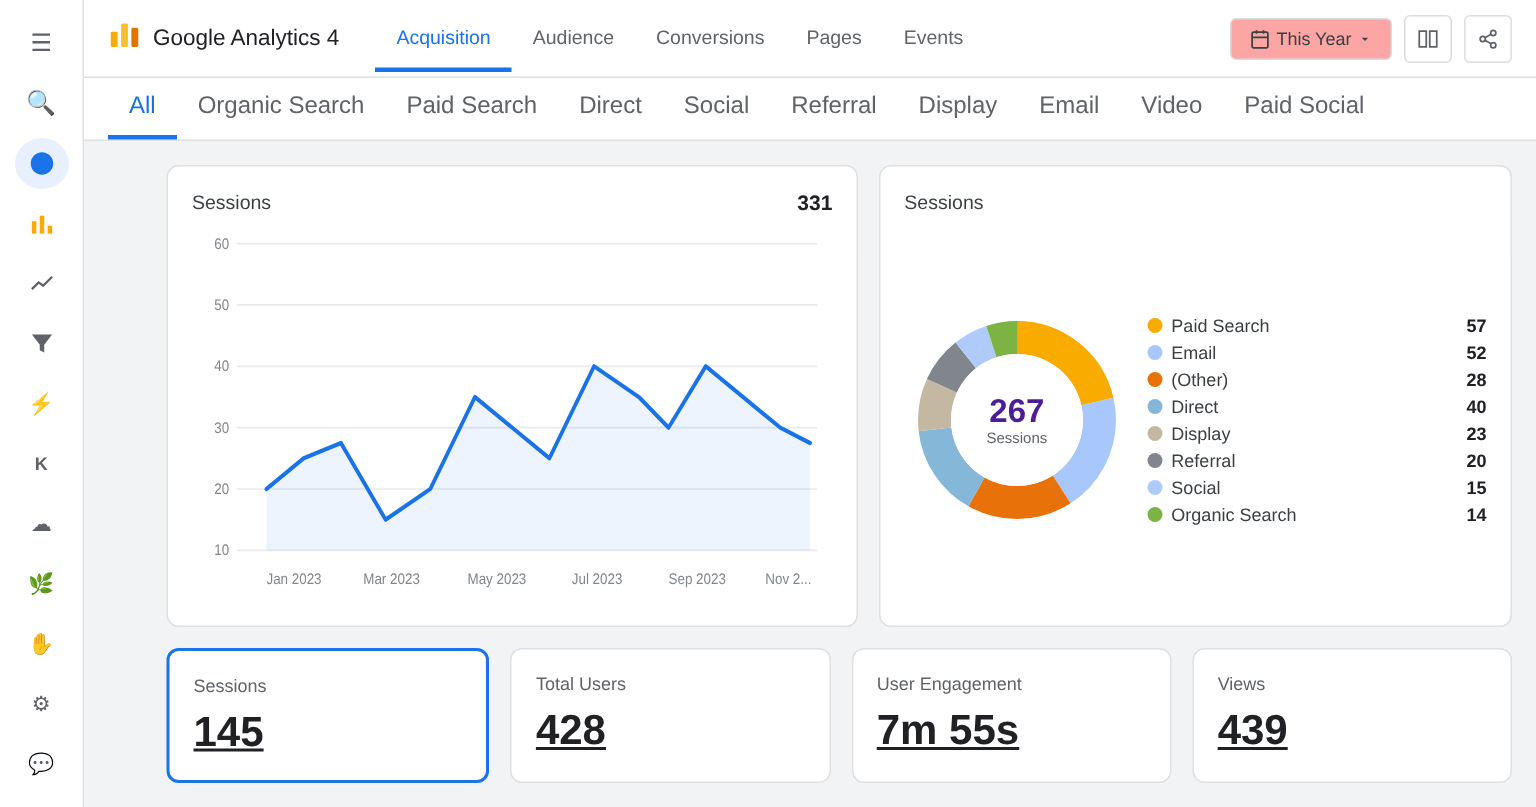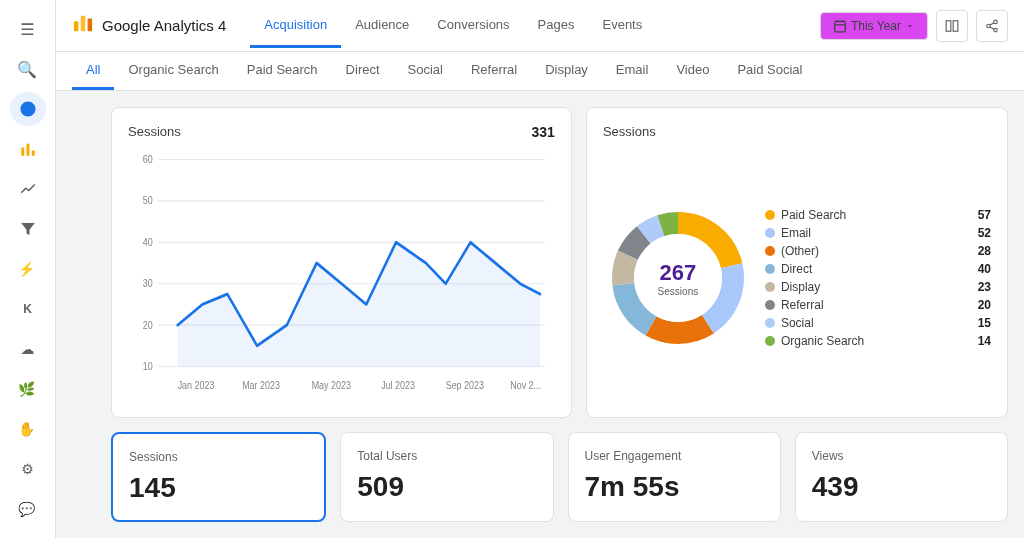--- a/index.html
+++ b/index.html
@@ -17,26 +17,26 @@
 
     
     .top-nav { background: #fff; border-bottom: 1px solid #e0e0e0; padding: 0 16px; display: flex; align-items: center; height: 52px; gap: 0; }
     .brand { display: flex; align-items: center; gap: 8px; margin-right: 24px; }
     .brand-icon { color: #e37400; font-size: 20px; }
     .brand-name { font-size: 15px; font-weight: 500; color: #202124; }
     .nav-items { display: flex; align-items: center; flex: 1; }
     .nav-item { padding: 0 14px; height: 44px; display: flex; align-items: center; font-size: 13px; color: #5f6368; cursor: pointer; border-bottom: 3px solid transparent; }
     .nav-item.active { color: #1a73e8; border-bottom: 3px solid #1a73e8; font-weight: 500; }
     .nav-right { display: flex; align-items: center; gap: 8px; margin-left: auto; }
-    .btn-year { display: flex; align-items: center; gap: 4px; padding: 6px 12px; border: 1px solid #dadce0; border-radius: 4px; font-size: 12px; color: #3c4043; cursor: pointer; background: #d946ef; }
+    .btn-year { display: flex; align-items: center; gap: 4px; padding: 6px 12px; border: 1px solid #dadce0; border-radius: 4px; font-size: 12px; color: #3c4043; cursor: pointer; background: #fca5a5; }
     .btn-icon { width: 32px; height: 32px; border: 1px solid #dadce0; border-radius: 4px; display: flex; align-items: center; justify-content: center; cursor: pointer; background: #fff; color: #5f6368; }
 
     
     .sub-nav { background: #fff; padding: 0 16px; display: flex; align-items: center; border-bottom: 1px solid #e0e0e0; }
-    .sub-tab { padding: 10px 14px; font-size: 13px; color: #5f6368; cursor: pointer; border-bottom: 3px solid transparent; white-space: nowrap; }
+    .sub-tab { padding: 10px 14px; font-size: 16px; color: #5f6368; cursor: pointer; border-bottom: 3px solid transparent; white-space: nowrap; }
     .sub-tab.active { color: #1a73e8; border-bottom: 3px solid #1a73e8; font-weight: 500; }
 
     
     .content { flex: 1; padding: 16px; overflow-y: auto; display: flex; flex-direction: column; gap: 14px; margin-left: 39px; }
 
     
     .cards-top { display: flex; gap: 14px; flex: 1; min-height: 0; }
 
     
     .card { background: #fff; border-radius: 8px; border: 1px solid #e0e0e0; padding: 16px; }
@@ -60,21 +60,21 @@
     .legend-item { display: flex; align-items: center; gap: 6px; font-size: 12px; }
     .legend-dot { width: 10px; height: 10px; border-radius: 50%; flex-shrink: 0; }
     .legend-name { flex: 1; color: #3c4043; }
     .legend-val { font-weight: 600; color: #202124; min-width: 20px; text-align: right; }
 
     
     .cards-bottom { display: flex; gap: 14px; }
     .card-metric { flex: 1; padding: 16px; }
     .card-metric.highlighted { border: 2px solid #1a73e8; }
     .metric-title { font-size: 12px; color: #5f6368; margin-bottom: 8px; }
-    .metric-value { font-size: 28px; font-weight: 700; color: #202124; }
+    .metric-value { font-size: 28px; font-weight: 700; color: #202124; text-decoration: underline; }
   </style>
 </head>
 <body>
 
 <div class="app-container">
 
   <div class="sidebar">
     <div class="sidebar-icon">☰</div>
     <div class="sidebar-icon">🔍</div>
     <div class="sidebar-icon active">
@@ -294,21 +294,21 @@
         </div>
       </div>
 
       <div class="cards-bottom">
         <div class="card card-metric highlighted">
           <div class="metric-title">Sessions</div>
           <div class="metric-value">145</div>
         </div>
         <div class="card card-metric">
           <div class="metric-title">Total Users</div>
-          <div class="metric-value">509</div>
+          <div class="metric-value">428</div>
         </div>
         <div class="card card-metric">
           <div class="metric-title">User Engagement</div>
           <div class="metric-value">7m 55s</div>
         </div>
         <div class="card card-metric">
           <div class="metric-title">Views</div>
           <div class="metric-value">439</div>
         </div>
       </div>

